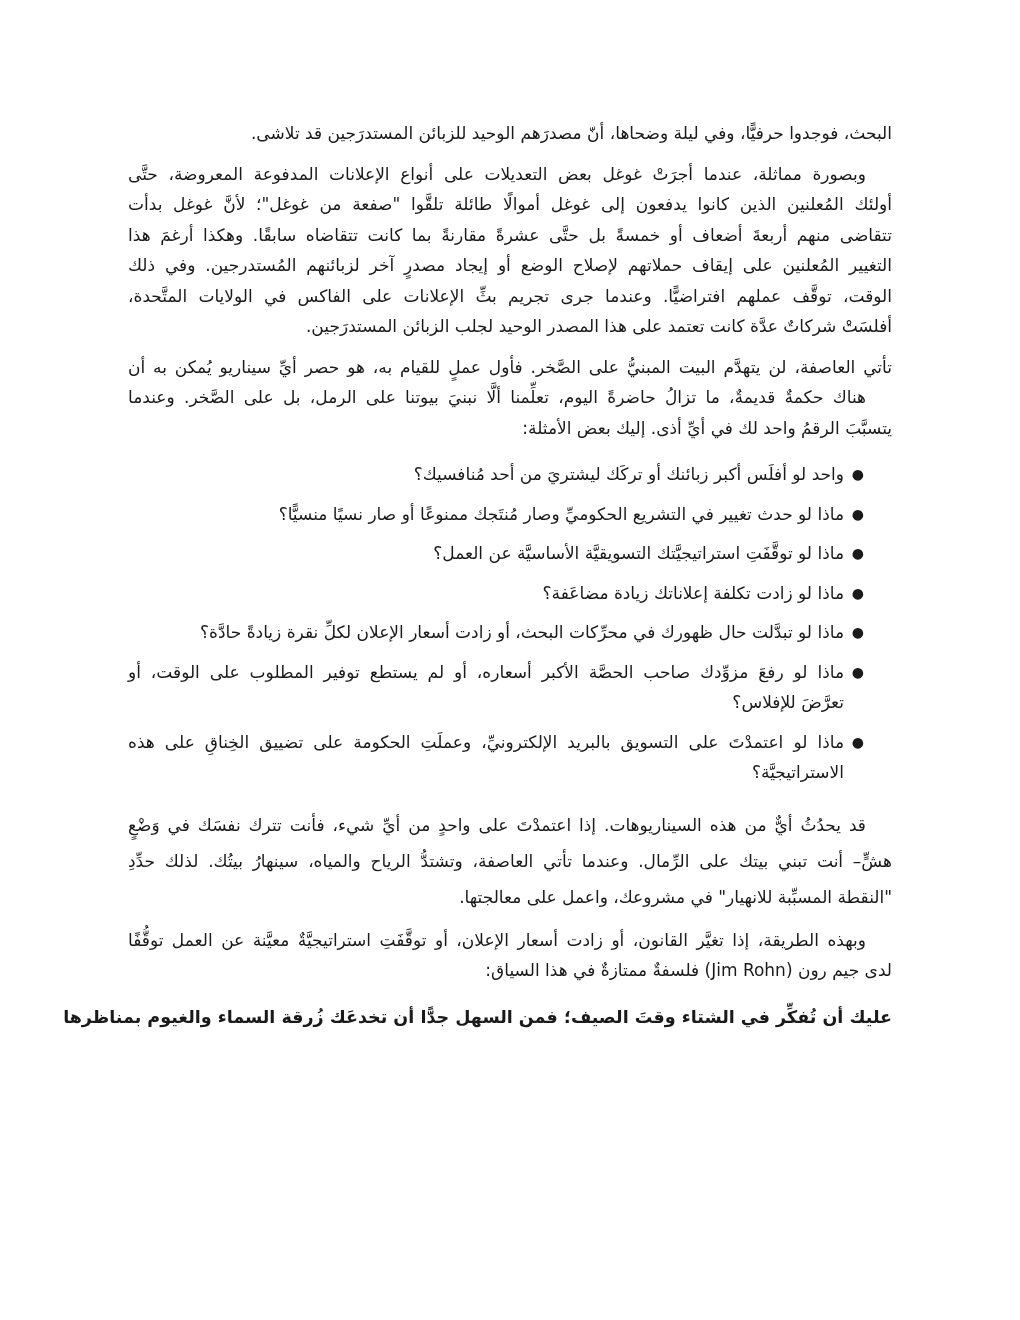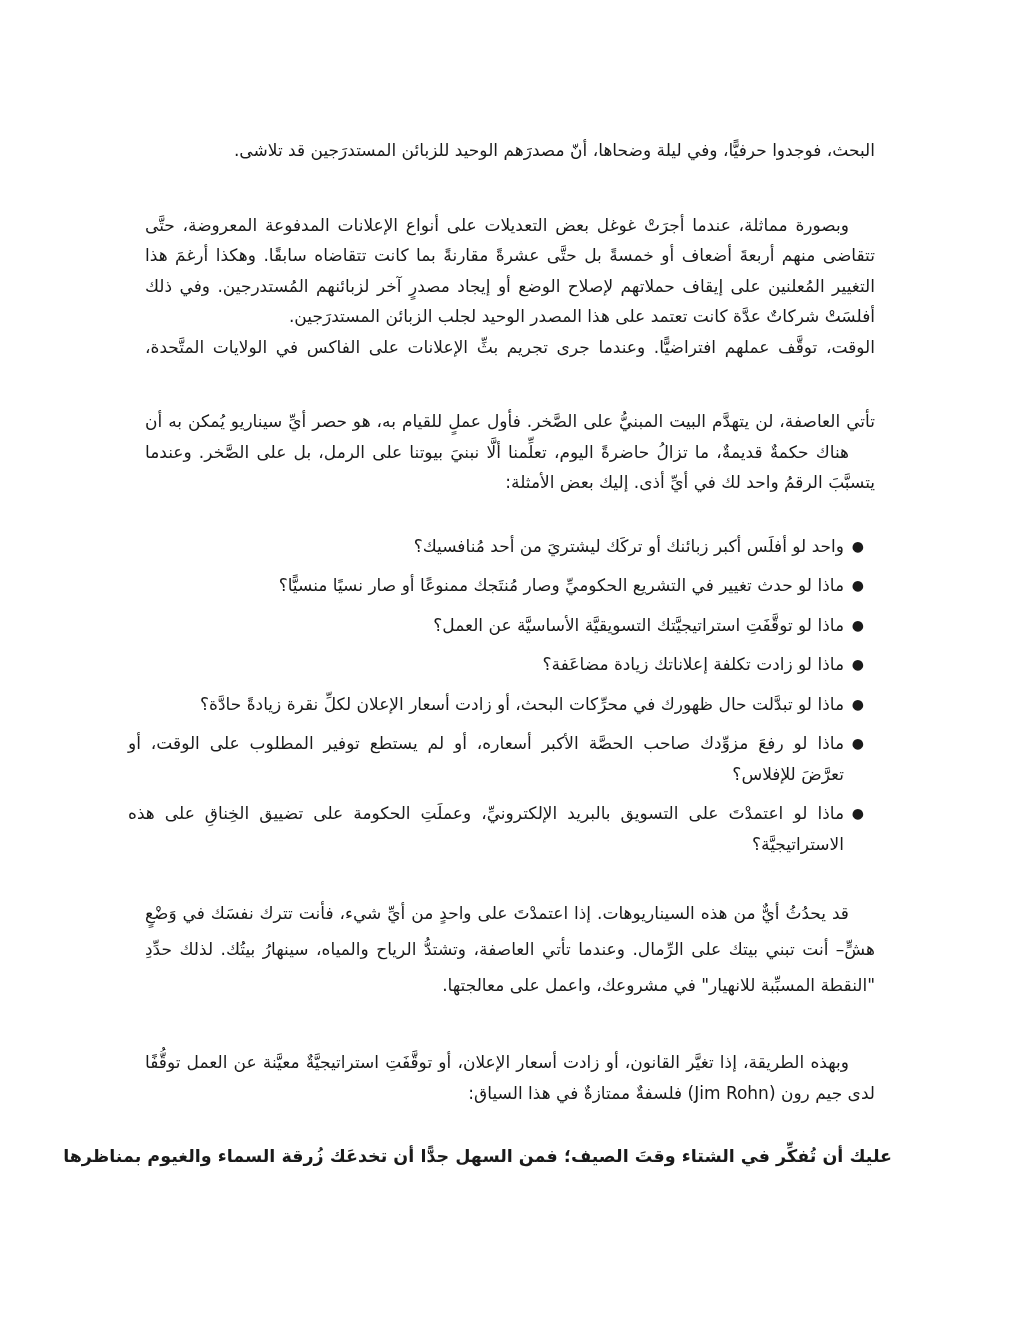--- a/index.html
+++ b/index.html
@@ -5,21 +5,21 @@
     html, body { margin: 0; padding: 0; background: #ffffff; }
     body {
       width: 1020px; height: 1320px; overflow: hidden; position: relative;
       font-family: "DejaVu Sans", "Liberation Sans", sans-serif;
       color: #1a1a1a;
     }
     .page {
       position: absolute; left: 128px; top: 118px; width: 764px;
       direction: rtl; text-align: justify;
     }
-    .para { margin: 17px; }
+    .para { margin: 0; }
     .line {
       display: block; font-size: 17px; line-height: 30.5px; white-space: nowrap;
       text-align: justify; text-align-last: justify;
     }
     .line.last { text-align-last: right; }
     .line.indent { padding-right: 26px; }
     .p-gap { height: 10px; }
     .bullets { list-style: none; margin: 0; padding: 0; padding-right: 26px; }
     .bullet {
       position: relative; padding-right: 22px; margin-bottom: 9px;
@@ -39,24 +39,25 @@
 
 <div class="page">
 
   <p class="para">
     <span class="line last">البحث، فوجدوا حرفيًّا، وفي ليلة وضحاها، أنّ مصدرَهم الوحيد للزبائن المستدرَجين قد تلاشى.</span>
   </p>
   <div class="p-gap"></div>
 
   <p class="para">
     <span class="line indent">وبصورة مماثلة، عندما أجرَتْ غوغل بعض التعديلات على أنواع الإعلانات المدفوعة المعروضة، حتَّى</span>
+    <span class="line">أولئك المُعلنين الذين كانوا يدفعون إلى غوغل أموالًا طائلة تلقَّوا "صفعة من غوغل"؛ لأنَّ غوغل بدأت</span>
     <span class="line">تتقاضى منهم أربعةَ أضعاف أو خمسةً بل حتَّى عشرةً مقارنةً بما كانت تتقاضاه سابقًا. وهكذا أرغمَ هذا</span>
     <span class="line">التغيير المُعلنين على إيقاف حملاتهم لإصلاح الوضع أو إيجاد مصدرٍ آخر لزبائنهم المُستدرجين. وفي ذلك</span>
+    <span class="line">الوقت، توقَّف عملهم افتراضيًّا. وعندما جرى تجريم بثِّ الإعلانات على الفاكس في الولايات المتَّحدة،</span>
     <span class="line last">أفلسَتْ شركاتٌ عدَّة كانت تعتمد على هذا المصدر الوحيد لجلب الزبائن المستدرَجين.</span>
-    <span class="line">الوقت، توقَّف عملهم افتراضيًّا. وعندما جرى تجريم بثِّ الإعلانات على الفاكس في الولايات المتَّحدة،</span>
   </p>
   <div class="p-gap"></div>
 
   <p class="para">
     <span class="line">تأتي العاصفة، لن يتهدَّم البيت المبنيُّ على الصَّخر. فأول عملٍ للقيام به، هو حصر أيِّ سيناريو يُمكن به أن</span>
     <span class="line indent">هناك حكمةٌ قديمةٌ، ما تزالُ حاضرةً اليوم، تعلِّمنا ألَّا نبنيَ بيوتنا على الرمل، بل على الصَّخر. وعندما</span>
     <span class="line last">يتسبَّبَ الرقمُ واحد لك في أيِّ أذى. إليك بعض الأمثلة:</span>
   </p>
   <div class="p-gap" style="height:16px"></div>
 

